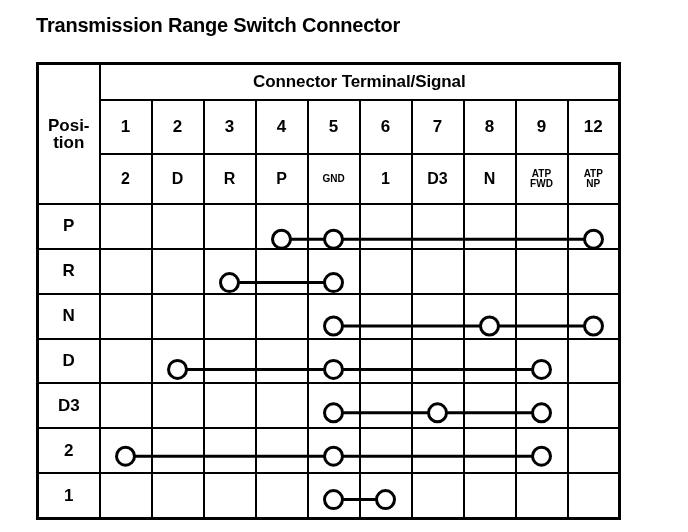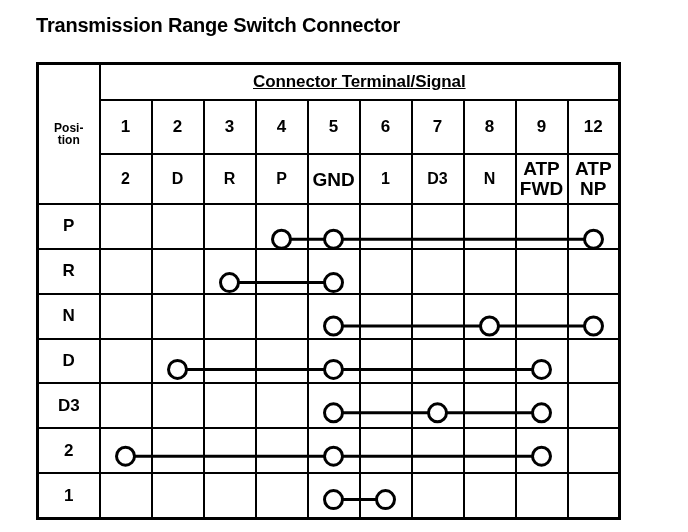--- a/index.html
+++ b/index.html
@@ -54,40 +54,39 @@
 
   
   col.pos-col   { width: 62px; }
   col.term-col  { width: 52px; }
 
   .hdr-span {
     font-size: 17px;
     font-weight: bold;
     height: 34px;
     letter-spacing: -0.1px;
-    text-decoration: underline;
   }
   .pos-cell {
-    font-size: 12px;
+    font-size: 17px;
     font-weight: bold;
     line-height: 1.02;
   }
   .term-num {
     font-size: 17px;
     font-weight: bold;
     height: 52px;
   }
   .sig-cell {
     font-size: 16px;
     font-weight: bold;
     height: 48px;
     line-height: 1.0;
   }
-  .sig-cell.small { font-size: 19px; }
-  .sig-cell.two-line { font-size: 19px; line-height: 1.05; }
+  .sig-cell.small { font-size: 10px; }
+  .sig-cell.two-line { font-size: 10px; line-height: 1.05; }
 
   .row-label {
     font-size: 17px;
     font-weight: bold;
   }
   .data-cell {
     height: 42px;
     position: relative;
   }
 

